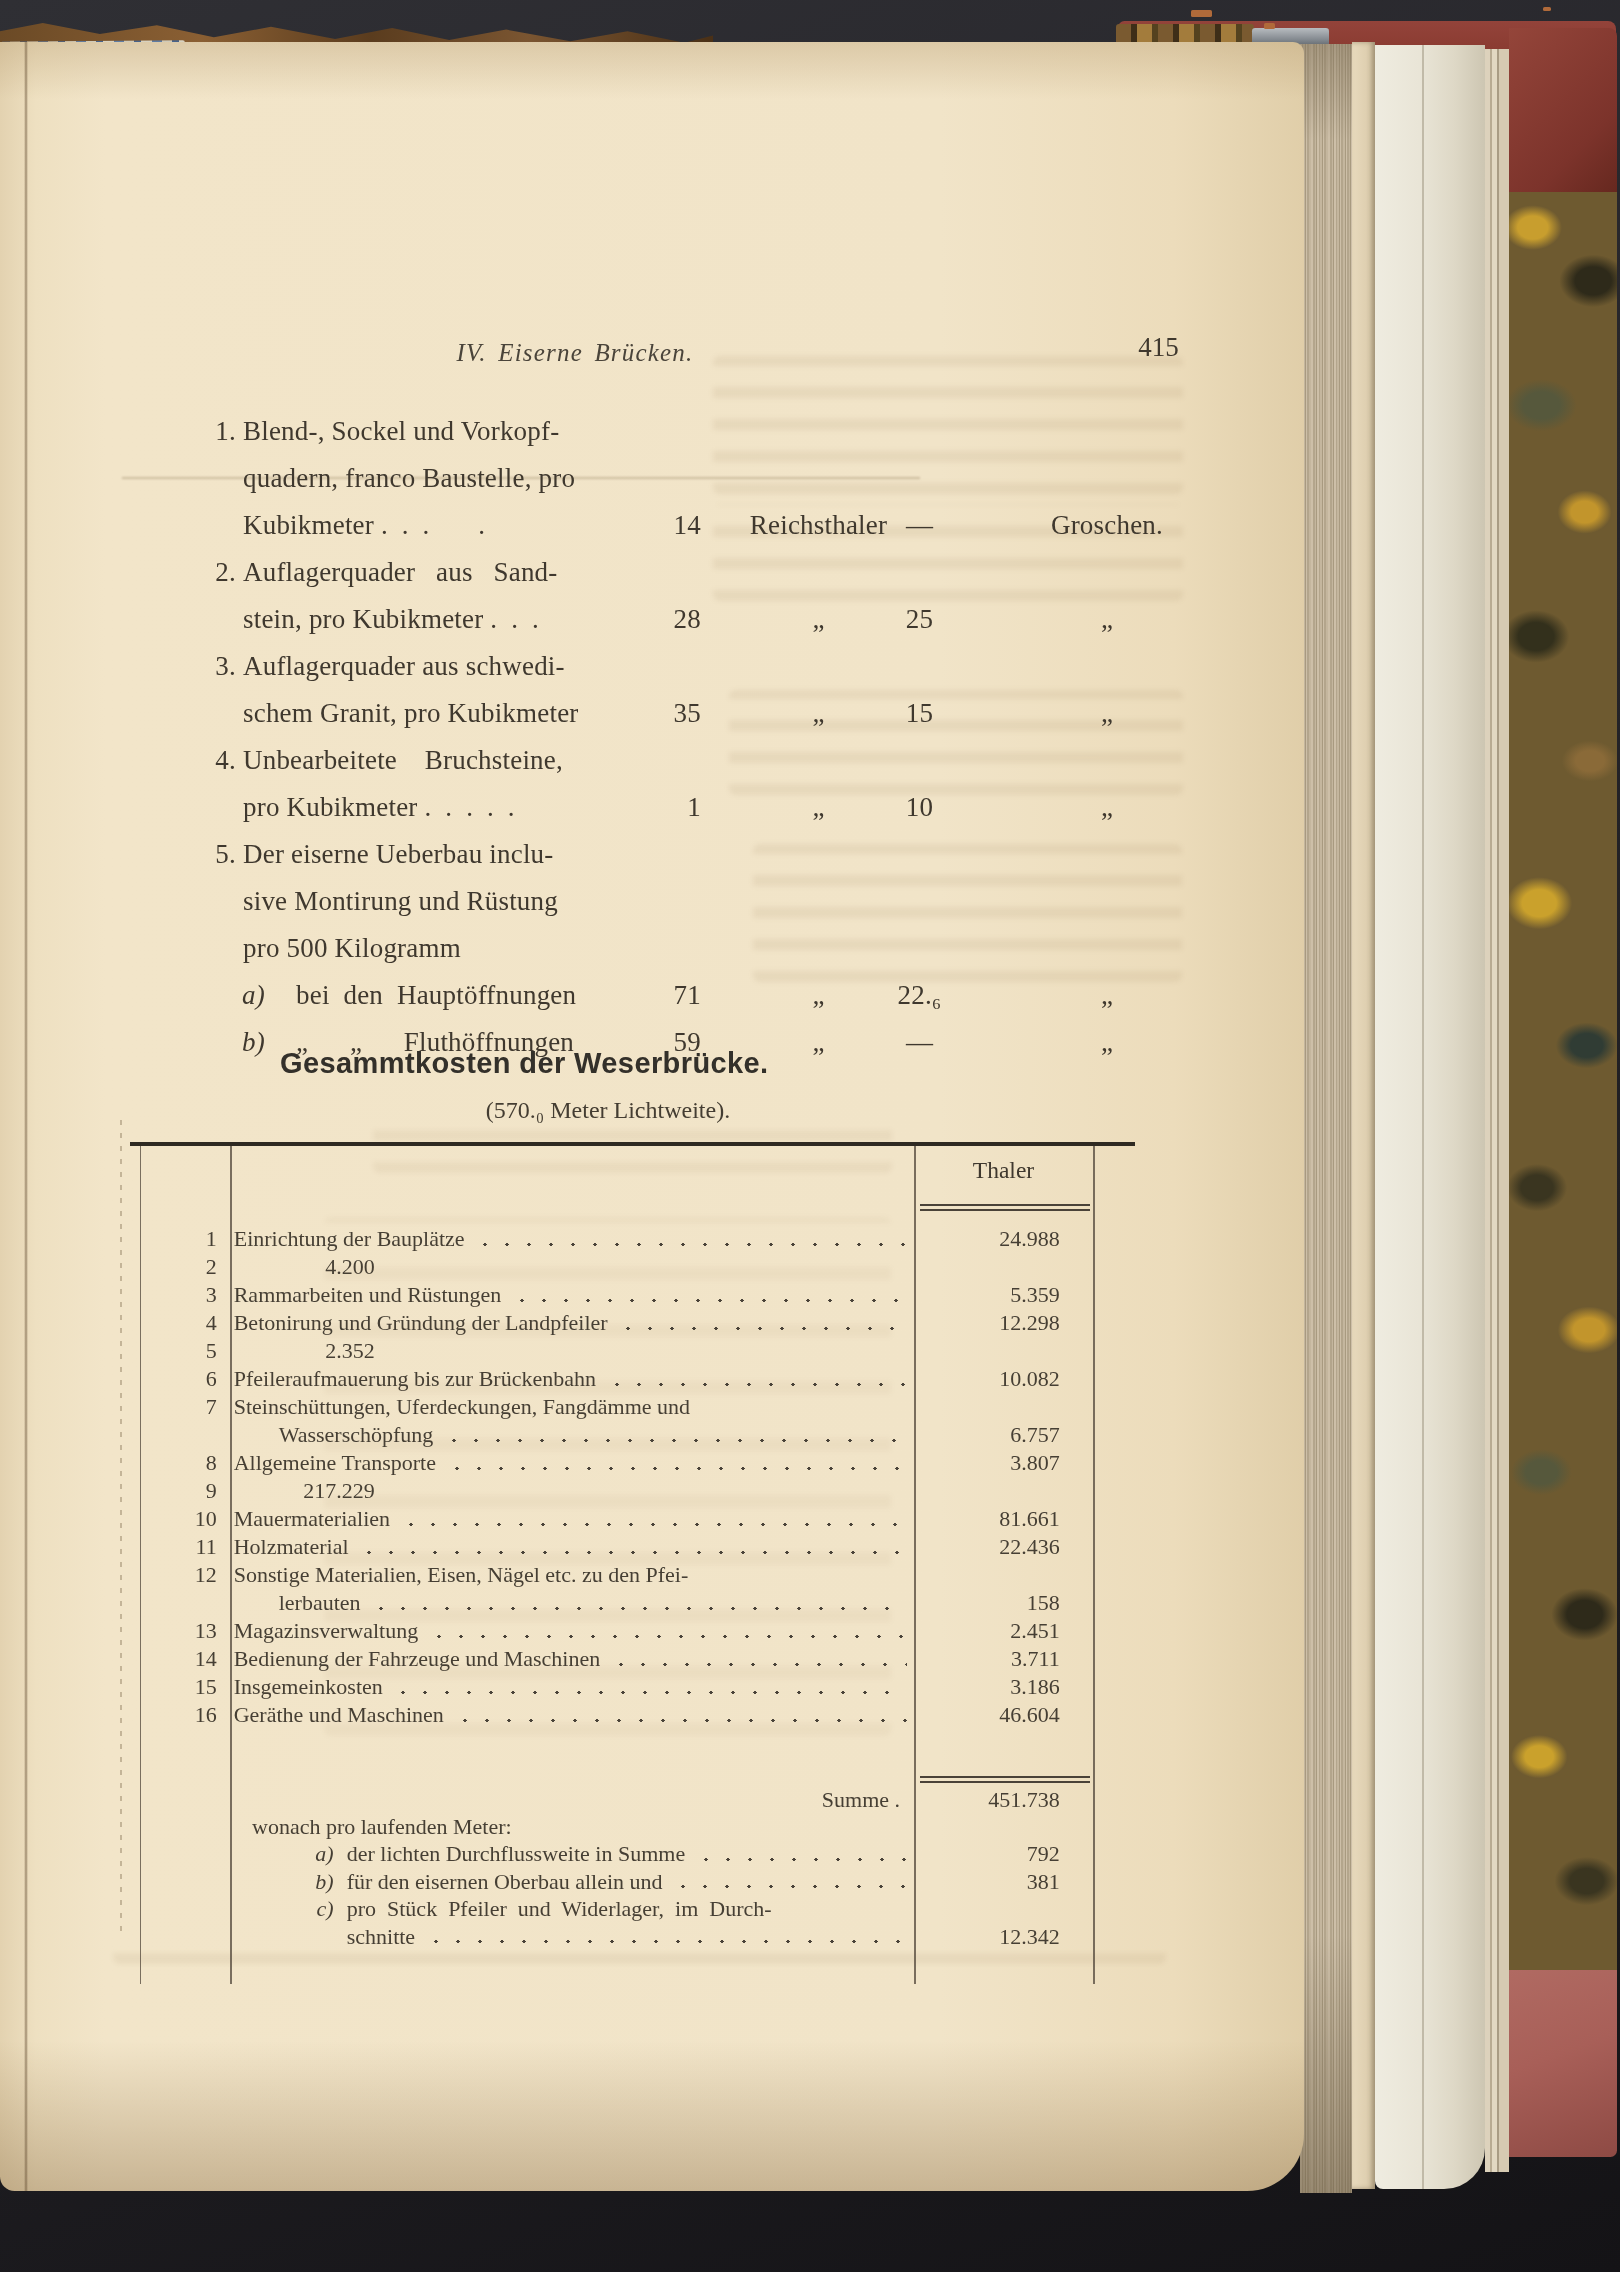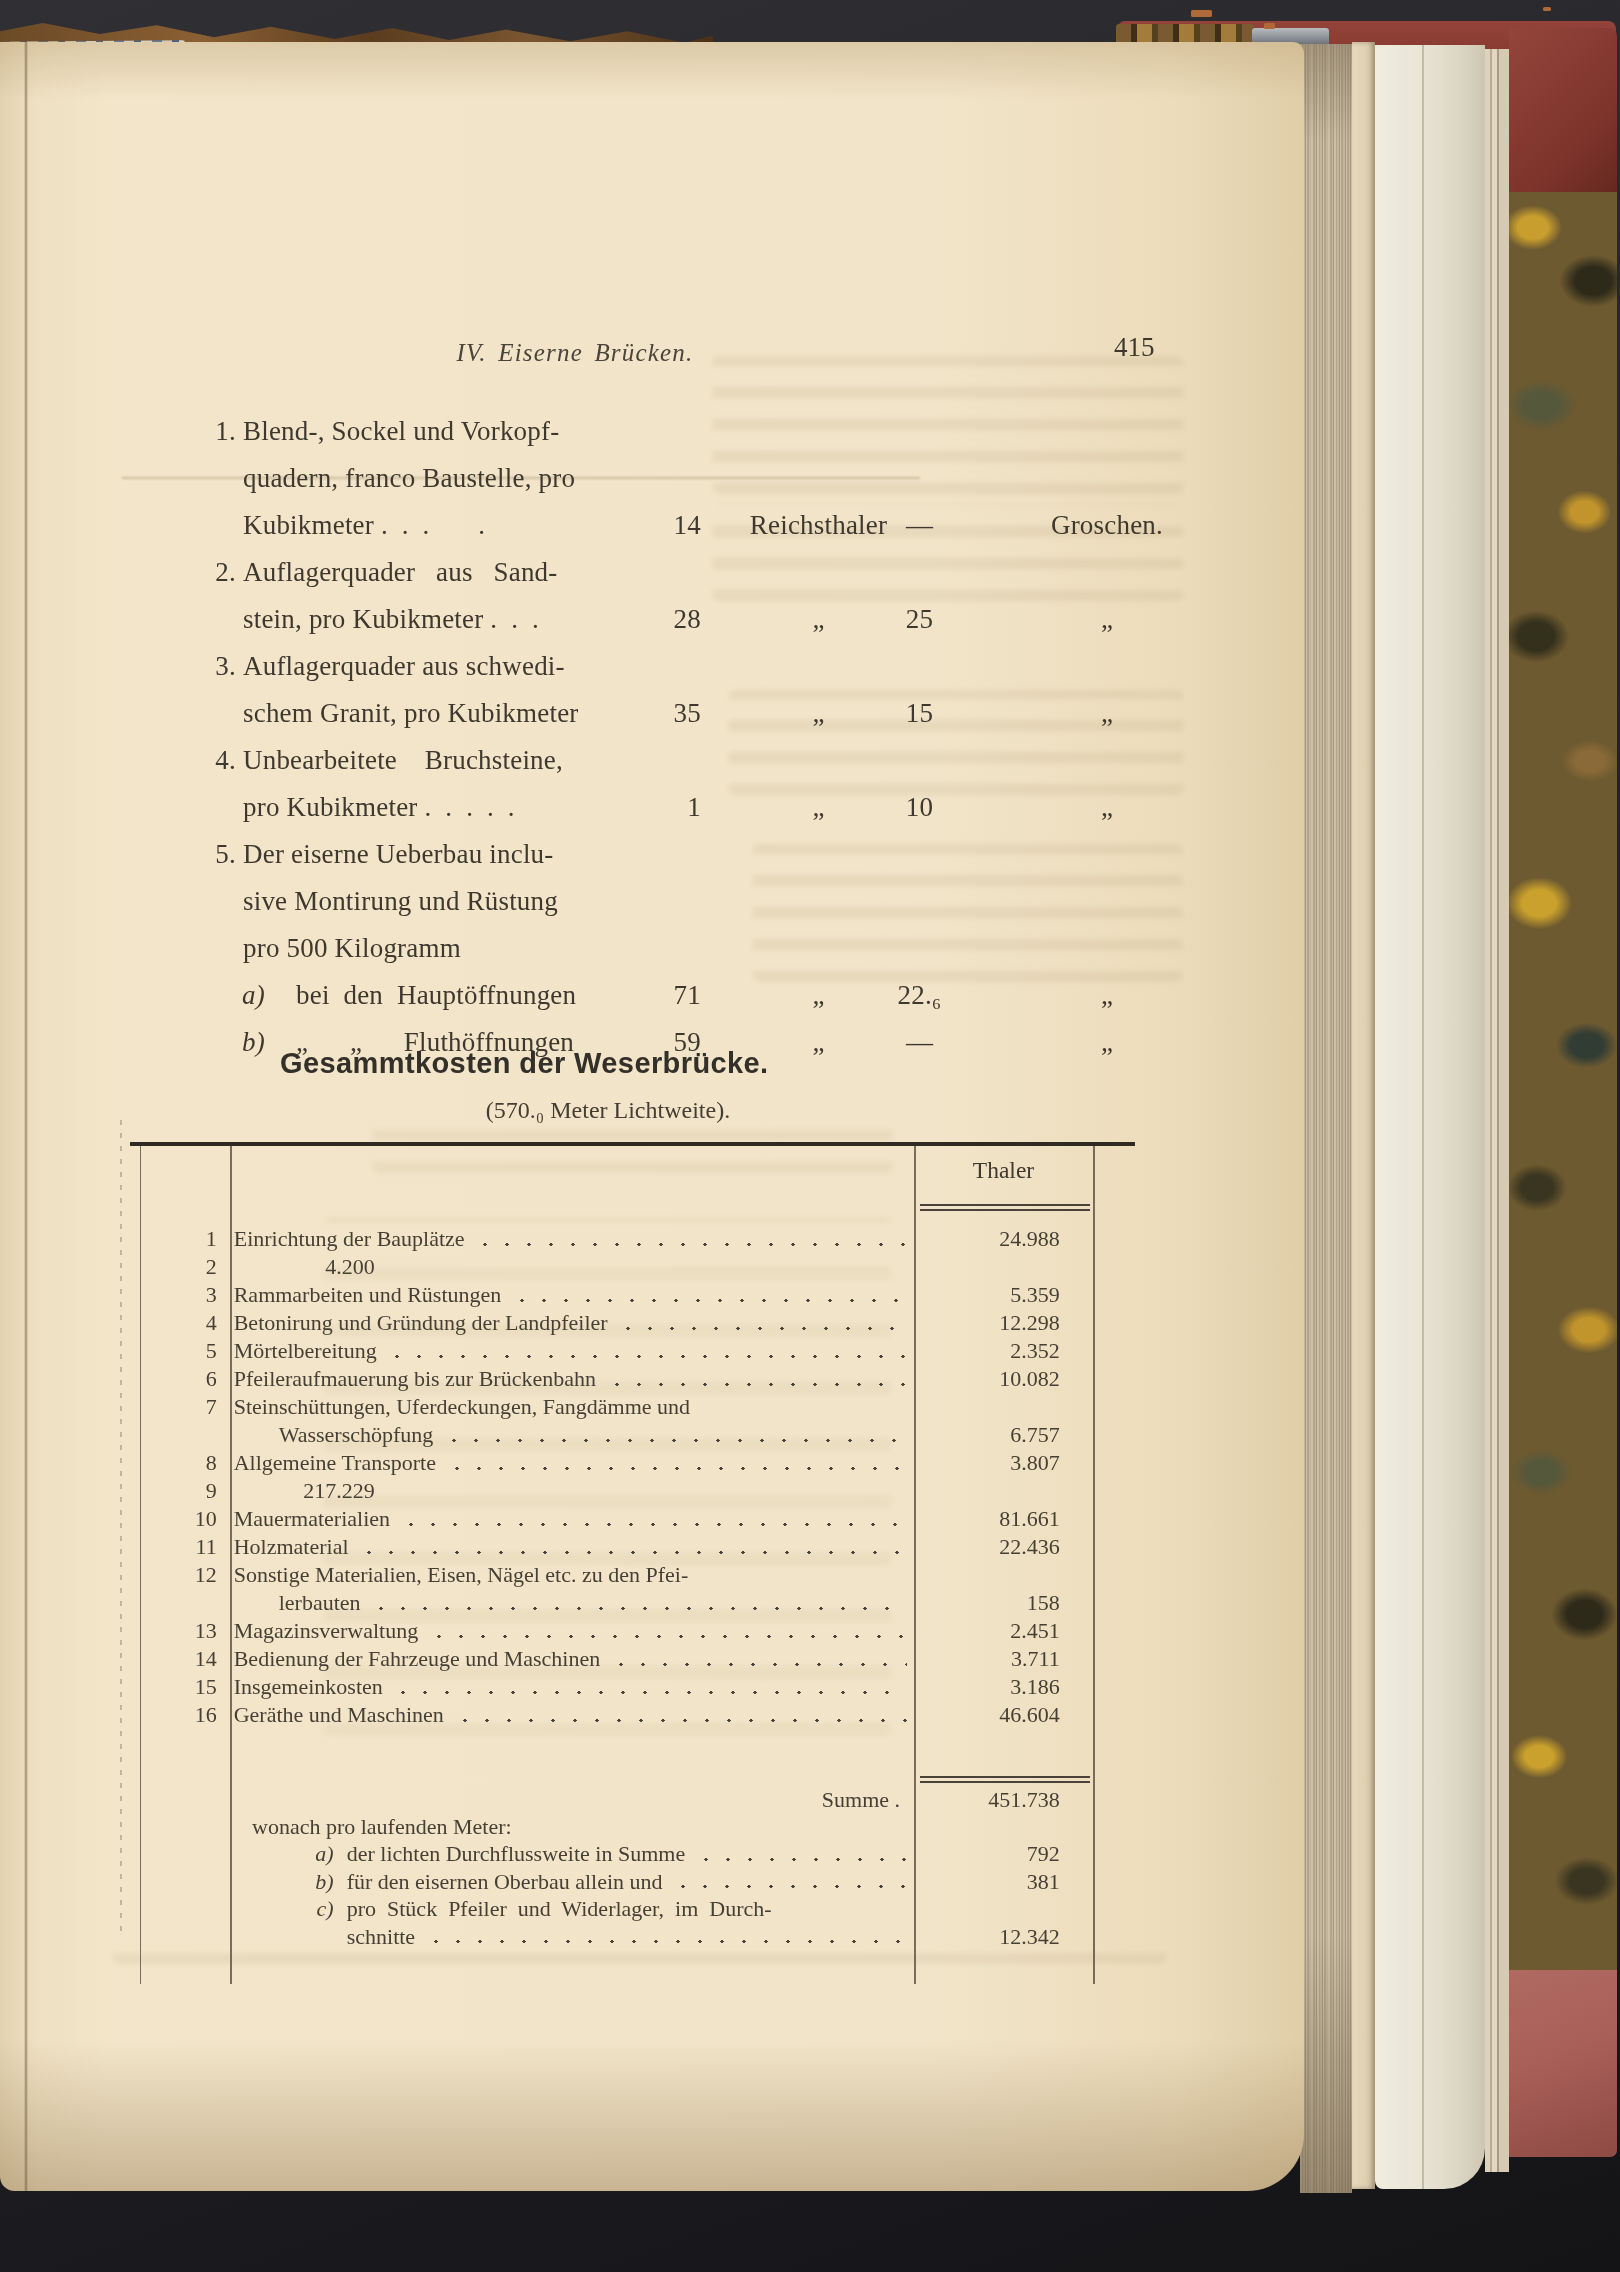--- a/index.html
+++ b/index.html
@@ -62,21 +62,21 @@
     background:linear-gradient(90deg,rgba(0,0,0,0),rgba(95,72,45,.55) 50%,rgba(0,0,0,0));}
   .ink{color:#3f382e;}
   
   .ghost{position:absolute;filter:blur(2.4px);opacity:.5;border-radius:6.5px;
     background:repeating-linear-gradient(0deg,rgba(150,122,84,.22) 0 11.3px,rgba(0,0,0,0) 11.3px 32px);}
   .ghost-line{position:absolute;height:2.4px;background:rgba(130,105,70,.32);filter:blur(0.8px);}
   .ghost-dotcol{position:absolute;width:1.6px;background:repeating-linear-gradient(180deg,rgba(110,90,60,.35) 0 4.9px,rgba(0,0,0,0) 4.9px 13px);}
   
   .running-title{position:absolute;left:348px;top:297px;width:454px;text-align:center;
     font-style:italic;font-size:25px;letter-spacing:1.2px;word-spacing:4px;color:#4a443a;}
-  .page-number{position:absolute;left:1114px;top:290px;width:89px;text-align:left;font-size:27px;color:#3f382e;}
+  .page-number{position:absolute;left:1114px;top:290px;width:89px;text-align:center;font-size:27px;color:#3f382e;}
   
   .pricelist{position:absolute;left:186px;top:366px;width:997px;font-size:27px;letter-spacing:0.2px;}
   .pl-line{position:relative;height:47px;line-height:47px;}
   .pl-marker{position:absolute;left:0;width:50px;text-align:right;}
   .pl-line.sub .pl-marker{left:29px;font-style:italic;}
   .pl-text{position:absolute;left:57px;white-space:pre;}
   .pl-line.sub .pl-text{left:110px;}
   .pl-v1{position:absolute;left:438px;width:77px;text-align:right;}
   .pl-u1{position:absolute;left:527px;width:211px;text-align:center;}
   .pl-v2{position:absolute;left:689px;width:89px;text-align:center;}
@@ -323,24 +323,20 @@
           <span class="tn" data-interactable="false">4</span>
           <span class="tl" data-interactable="false">
             <span class="tlt" data-interactable="false">Betonirung und Gründung der Landpfeiler</span>
             <span class="dots" data-interactable="false"></span>
           </span>
           <span class="tv" data-interactable="false">12.298</span>
         </div>
 
         <div class="tr has-dots" data-interactable="false">
           <span class="tn" data-interactable="false">5</span>
-          <span class="tl" data-interactable="false">
-            <span class="tlt" data-interactable="false">Mörtelbereitung</span>
-            <span class="dots" data-interactable="false"></span>
-          </span>
           <span class="tv" data-interactable="false">2.352</span>
         </div>
 
         <div class="tr has-dots" data-interactable="false">
           <span class="tn" data-interactable="false">6</span>
           <span class="tl" data-interactable="false">
             <span class="tlt" data-interactable="false">Pfeileraufmauerung bis zur Brückenbahn</span>
             <span class="dots" data-interactable="false"></span>
           </span>
           <span class="tv" data-interactable="false">10.082</span>

